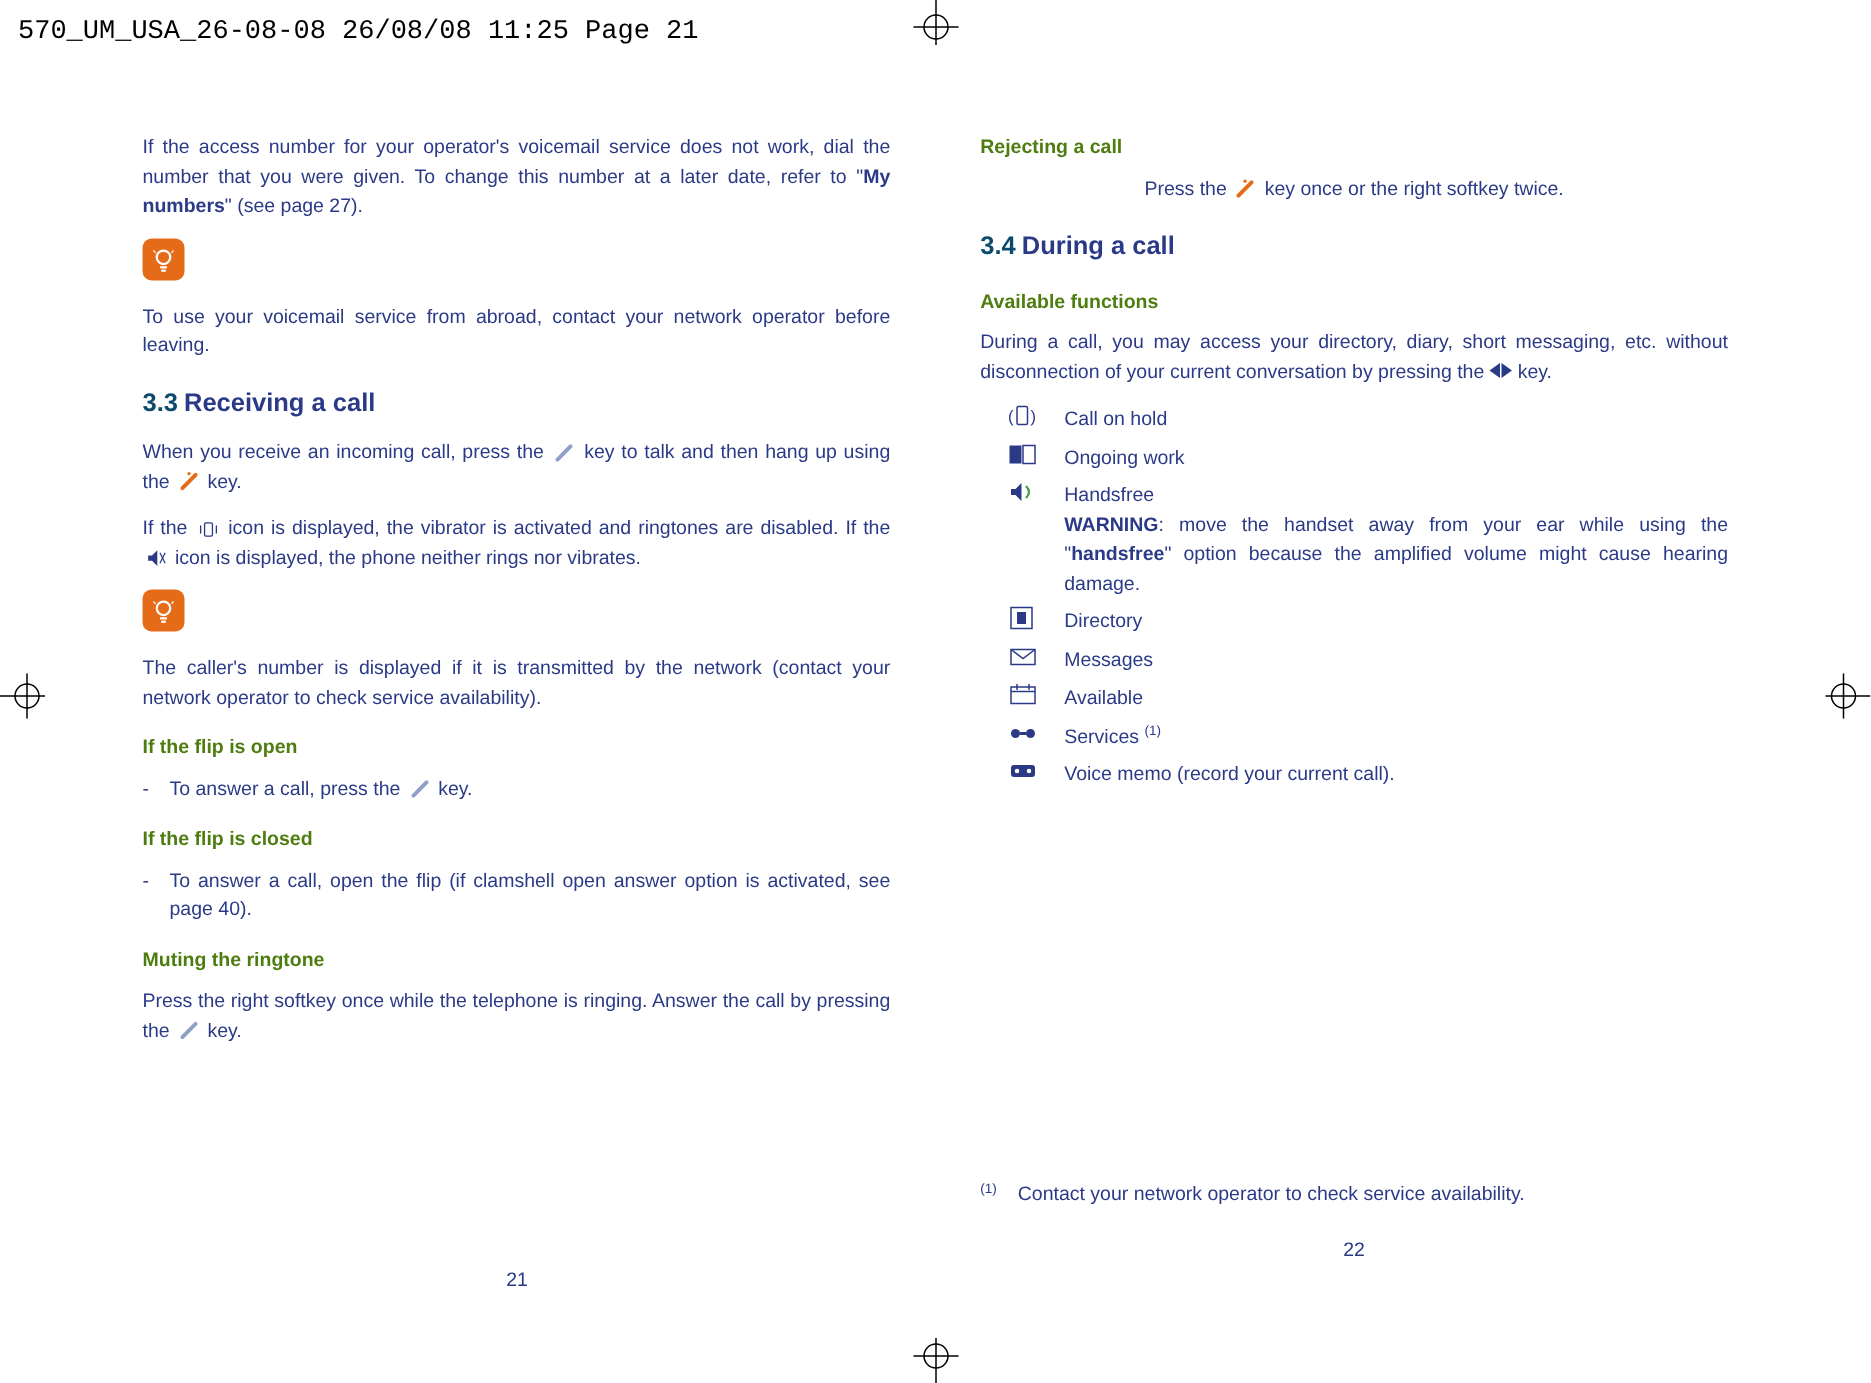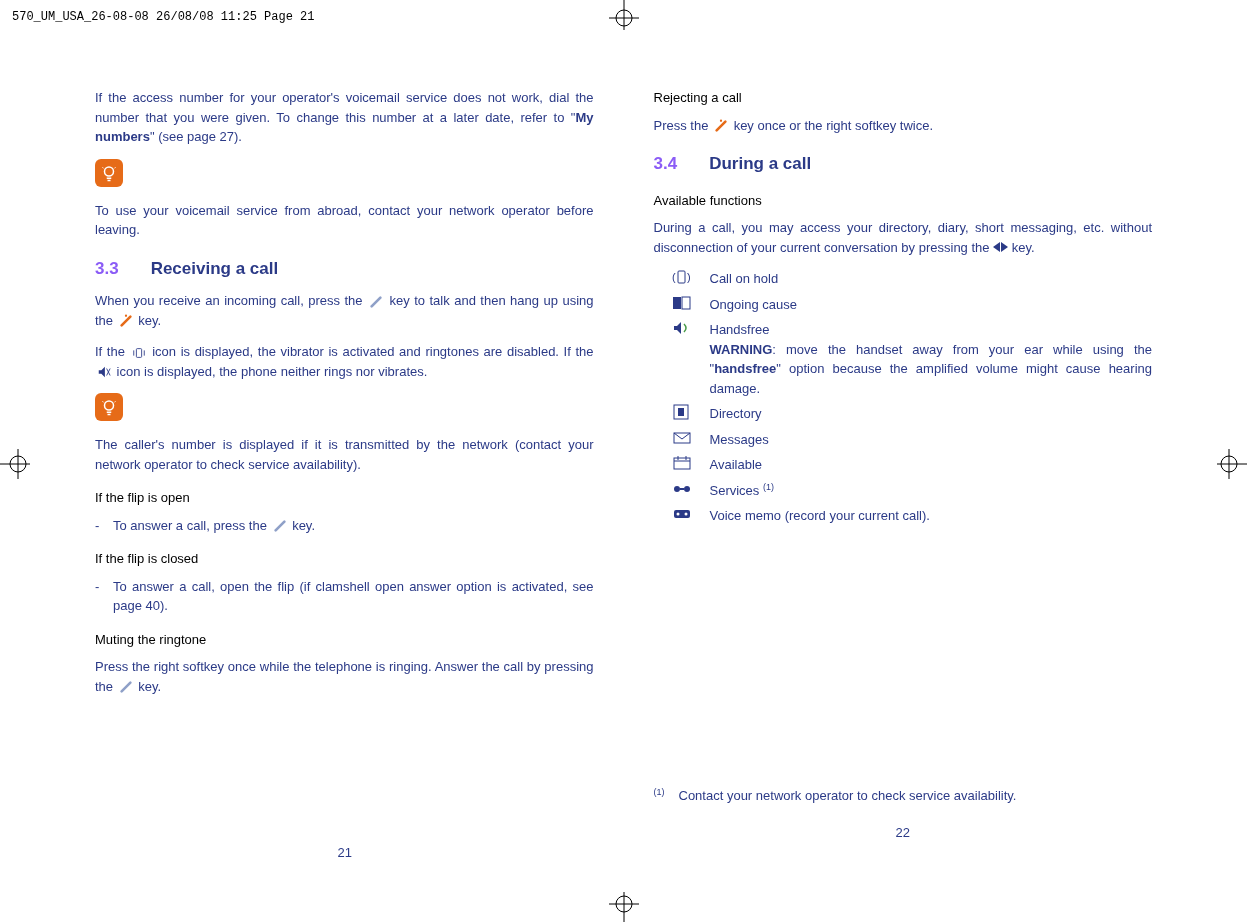--- a/index.html
+++ b/index.html
@@ -12,21 +12,21 @@
     background: #fff;
     width: 1247px;
     height: 922px;
     position: relative;
   }
   .print-header {
     position: absolute;
     top: 8px;
     left: 12px;
     font-family: "Courier New", monospace;
-    font-size: 12px;
+    font-size: 18px;
     color: #000;
   }
   .crop {
     position: absolute;
     stroke: #000;
     fill: none;
   }
   .two-up {
     position: absolute;
     top: 88px;
@@ -41,25 +41,25 @@
     position: relative;
   }
   .bodytext { text-align: justify; margin: 0 0 12px 0; }
   .bold { font-weight: bold; }
   h2 {
     font-size: 17px;
     font-weight: bold;
     color: #2b3a87;
     margin: 16px 0 10px 0;
   }
-  h2 .secnum { color: #8b5cf6; margin-right: 32px; }
+  h2 .secnum { color: #0c4a6e; margin-right: 4px; }
   h3 {
     font-size: 13px;
-    font-weight: normal;
-    color: #000000;
+    font-weight: bold;
+    color: #4d7c0f;
     margin: 14px 0 8px 0;
   }
   .tipbox { display: flex; gap: 14px; margin: 10px 0 14px 0; flex-direction: column; }
   .tip-icon {
     width: 28px; height: 28px;
     background: #e66b18;
     border-radius: 6px;
     flex: 0 0 28px;
     display: flex; align-items: center; justify-content: center;
   }
@@ -189,21 +189,21 @@
       <span>Press the right softkey once while the telephone is ringing. Answer the call by pressing the </span><span class="inline-icon"><svg viewBox="0 0 16 16">
             <path d="M3 13 L13 3" stroke="#8fa0c8" stroke-width="3" stroke-linecap="round"></path>
           </svg></span><span> key.</span>
     </p>
 
     <div class="pagenum" style="position:absolute;bottom:0;left:1px;right:0">21</div>
   </div>
 
   <div class="page">
     <h3 style="margin-top:0">Rejecting a call</h3>
-    <p class="bodytext" style="text-align:left">
+    <p class="bodytext" style="text-align:center">
       <span>Press the </span><span class="inline-icon"><svg viewBox="0 0 16 16">
             <path d="M3 13 L13 3" stroke="#e66b18" stroke-width="3" stroke-linecap="round"></path>
             <circle cx="8" cy="2" r="1.3" fill="#e66b18"></circle>
           </svg></span><span> key once or the right softkey twice.</span>
     </p>
 
     <h2>
       <span class="secnum">3.4</span><span>During a call</span>
     </h2>
 
@@ -219,21 +219,21 @@
               <rect x="6" y="2" width="7" height="12" rx="1" fill="none" stroke="#2b3a87"></rect>
               <text x="15" y="12" font-size="11" fill="#2b3a87">)</text>
             </svg></div>
         <div class="cell-text">Call on hold</div>
       </div>
       <div class="iconrow">
         <div class="cell-icon"><svg viewBox="0 0 20 16">
               <rect x="1" y="2" width="8" height="12" fill="#2b3a87"></rect>
               <rect x="10" y="2" width="8" height="12" fill="none" stroke="#2b3a87"></rect>
             </svg></div>
-        <div class="cell-text">Ongoing cause</div>
+        <div class="cell-text">Ongoing work</div>
       </div>
       <div class="iconrow">
         <div class="cell-icon"><svg viewBox="0 0 20 16">
               <path d="M2 6 L5 6 L9 2 L9 14 L5 10 L2 10 Z" fill="#2b3a87"></path>
               <path d="M12 4 Q16 8 12 12" fill="none" stroke="#4a9b4a" stroke-width="1.5"></path>
             </svg></div>
         <div class="cell-text">
           <span>Handsfree</span><br>
           <span class="bold">WARNING</span><span>: move the handset away from your ear while using the "</span><span class="bold">handsfree</span><span>" option because the amplified volume might cause hearing damage.</span>
         </div>

